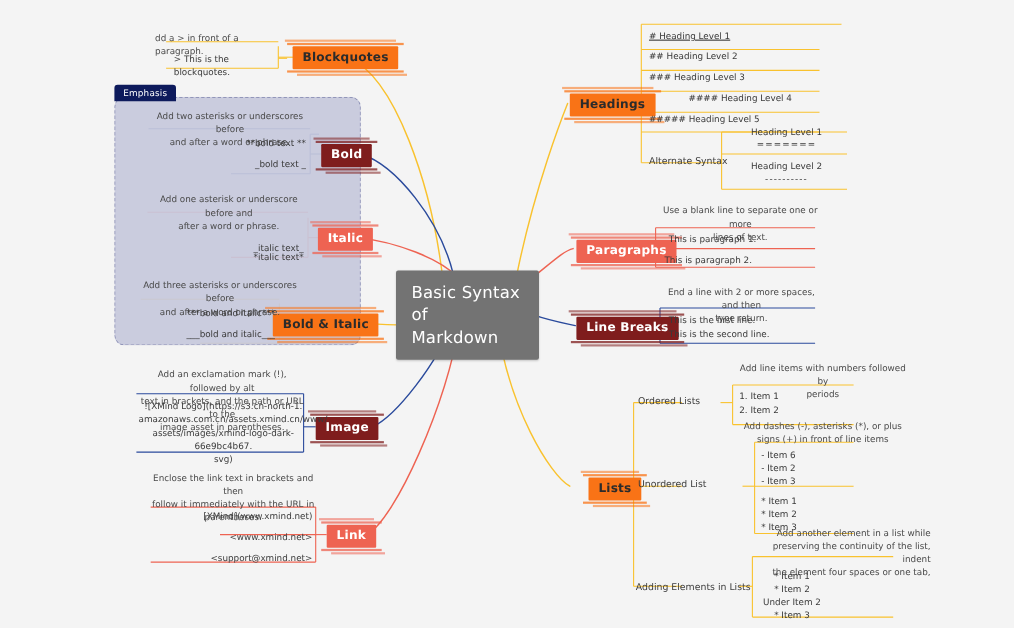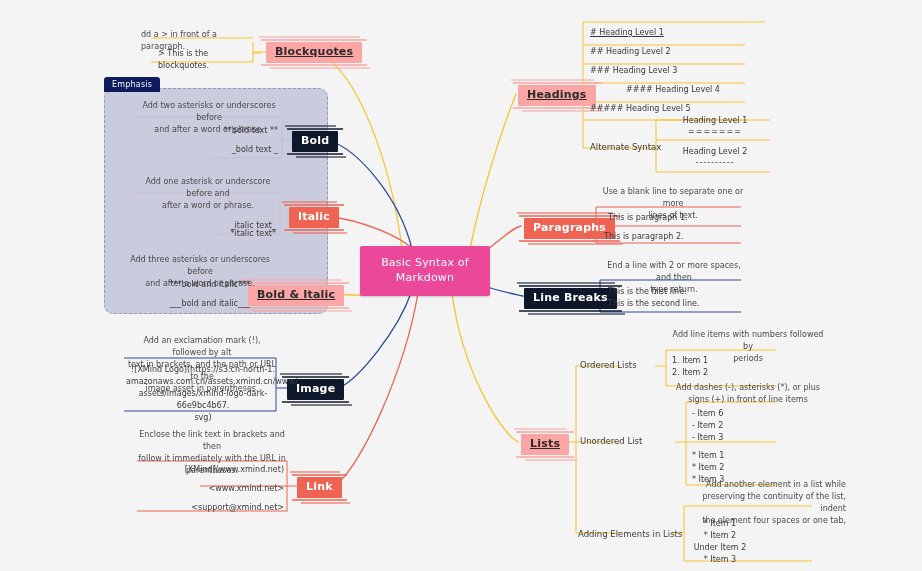--- a/index.html
+++ b/index.html
@@ -15,25 +15,25 @@
     -webkit-font-smoothing: antialiased;
   }
   #canvas { position: absolute; inset: 0; width: 922px; height: 571px; }
   #wires { position: absolute; left: 0; top: 0; width: 922px; height: 571px; pointer-events: none; }
 
   
   .node { position: absolute; }
 
   
   .root {
-    background: #ec4899;
+    background: #737373;
     color: #ffffff;
     border-radius: 2px;
-    text-align: center;
-    font-size: 11px;
+    text-align: left;
+    font-size: 15px;
     line-height: 1.35;
     letter-spacing: .2px;
     padding: 10px 14px;
     box-shadow: 0 1px 2px rgba(0,0,0,.18);
   }
 
   
   .badge {
     position: absolute;
     font-size: 11px;
@@ -49,22 +49,22 @@
     height: 2px; background: inherit; opacity: .75;
   }
   .badge::before { top: -3px; }
   .badge::after  { bottom: -3px; }
   .badge .stroke-a, .badge .stroke-b {
     position: absolute; background: inherit; opacity: .55; height: 2px;
   }
   .badge .stroke-a { left: -7px; right: 2px;  top: -6px; }
   .badge .stroke-b { left: 4px;  right: -8px; bottom: -6px; }
 
-  .badge.yellow { background: #fca5a5; color: #2b2b2b; text-decoration: underline; }
-  .badge.navy   { background: #0f172a; color: #ffffff; }
+  .badge.yellow { background: #f97316; color: #2b2b2b; }
+  .badge.navy   { background: #7f1d1d; color: #ffffff; }
   .badge.red    { background: #ee6352; color: #ffffff; }
 
   
   .sub {
     position: absolute;
     font-size: 8.5px;
     color: #3d3d3d;
     line-height: 1.45;
     white-space: nowrap;
   }
@@ -286,21 +286,21 @@
 
     <div class="badge navy" style="left:524px; top:288px;">
       <span class="stroke-a"></span><span class="stroke-b"></span>
       <span>Line Breaks</span>
     </div>
     <div class="note" style="left:602px; top:260px; width:144px; white-space:pre-line;">End a line with 2 or more spaces, and then
 type return.</div>
     <div class="leaf" style="left:608px; top:286px;">This is the first line.
 This is the second line.</div>
 
-    <div class="badge yellow" style="left:521px; top:434px;">
+    <div class="badge yellow" style="left:535px; top:434px;">
       <span class="stroke-a"></span><span class="stroke-b"></span>
       <span>Lists</span>
     </div>
 
     <div class="sub" style="left:580px; top:359px;">Ordered Lists</div>
     <div class="note" style="left:672px; top:329px; width:152px; white-space:pre-line;">Add line items with numbers followed by
 periods</div>
     <div class="leaf" style="left:672px; top:355px;">1. Item 1
 2. Item 2</div>
 

